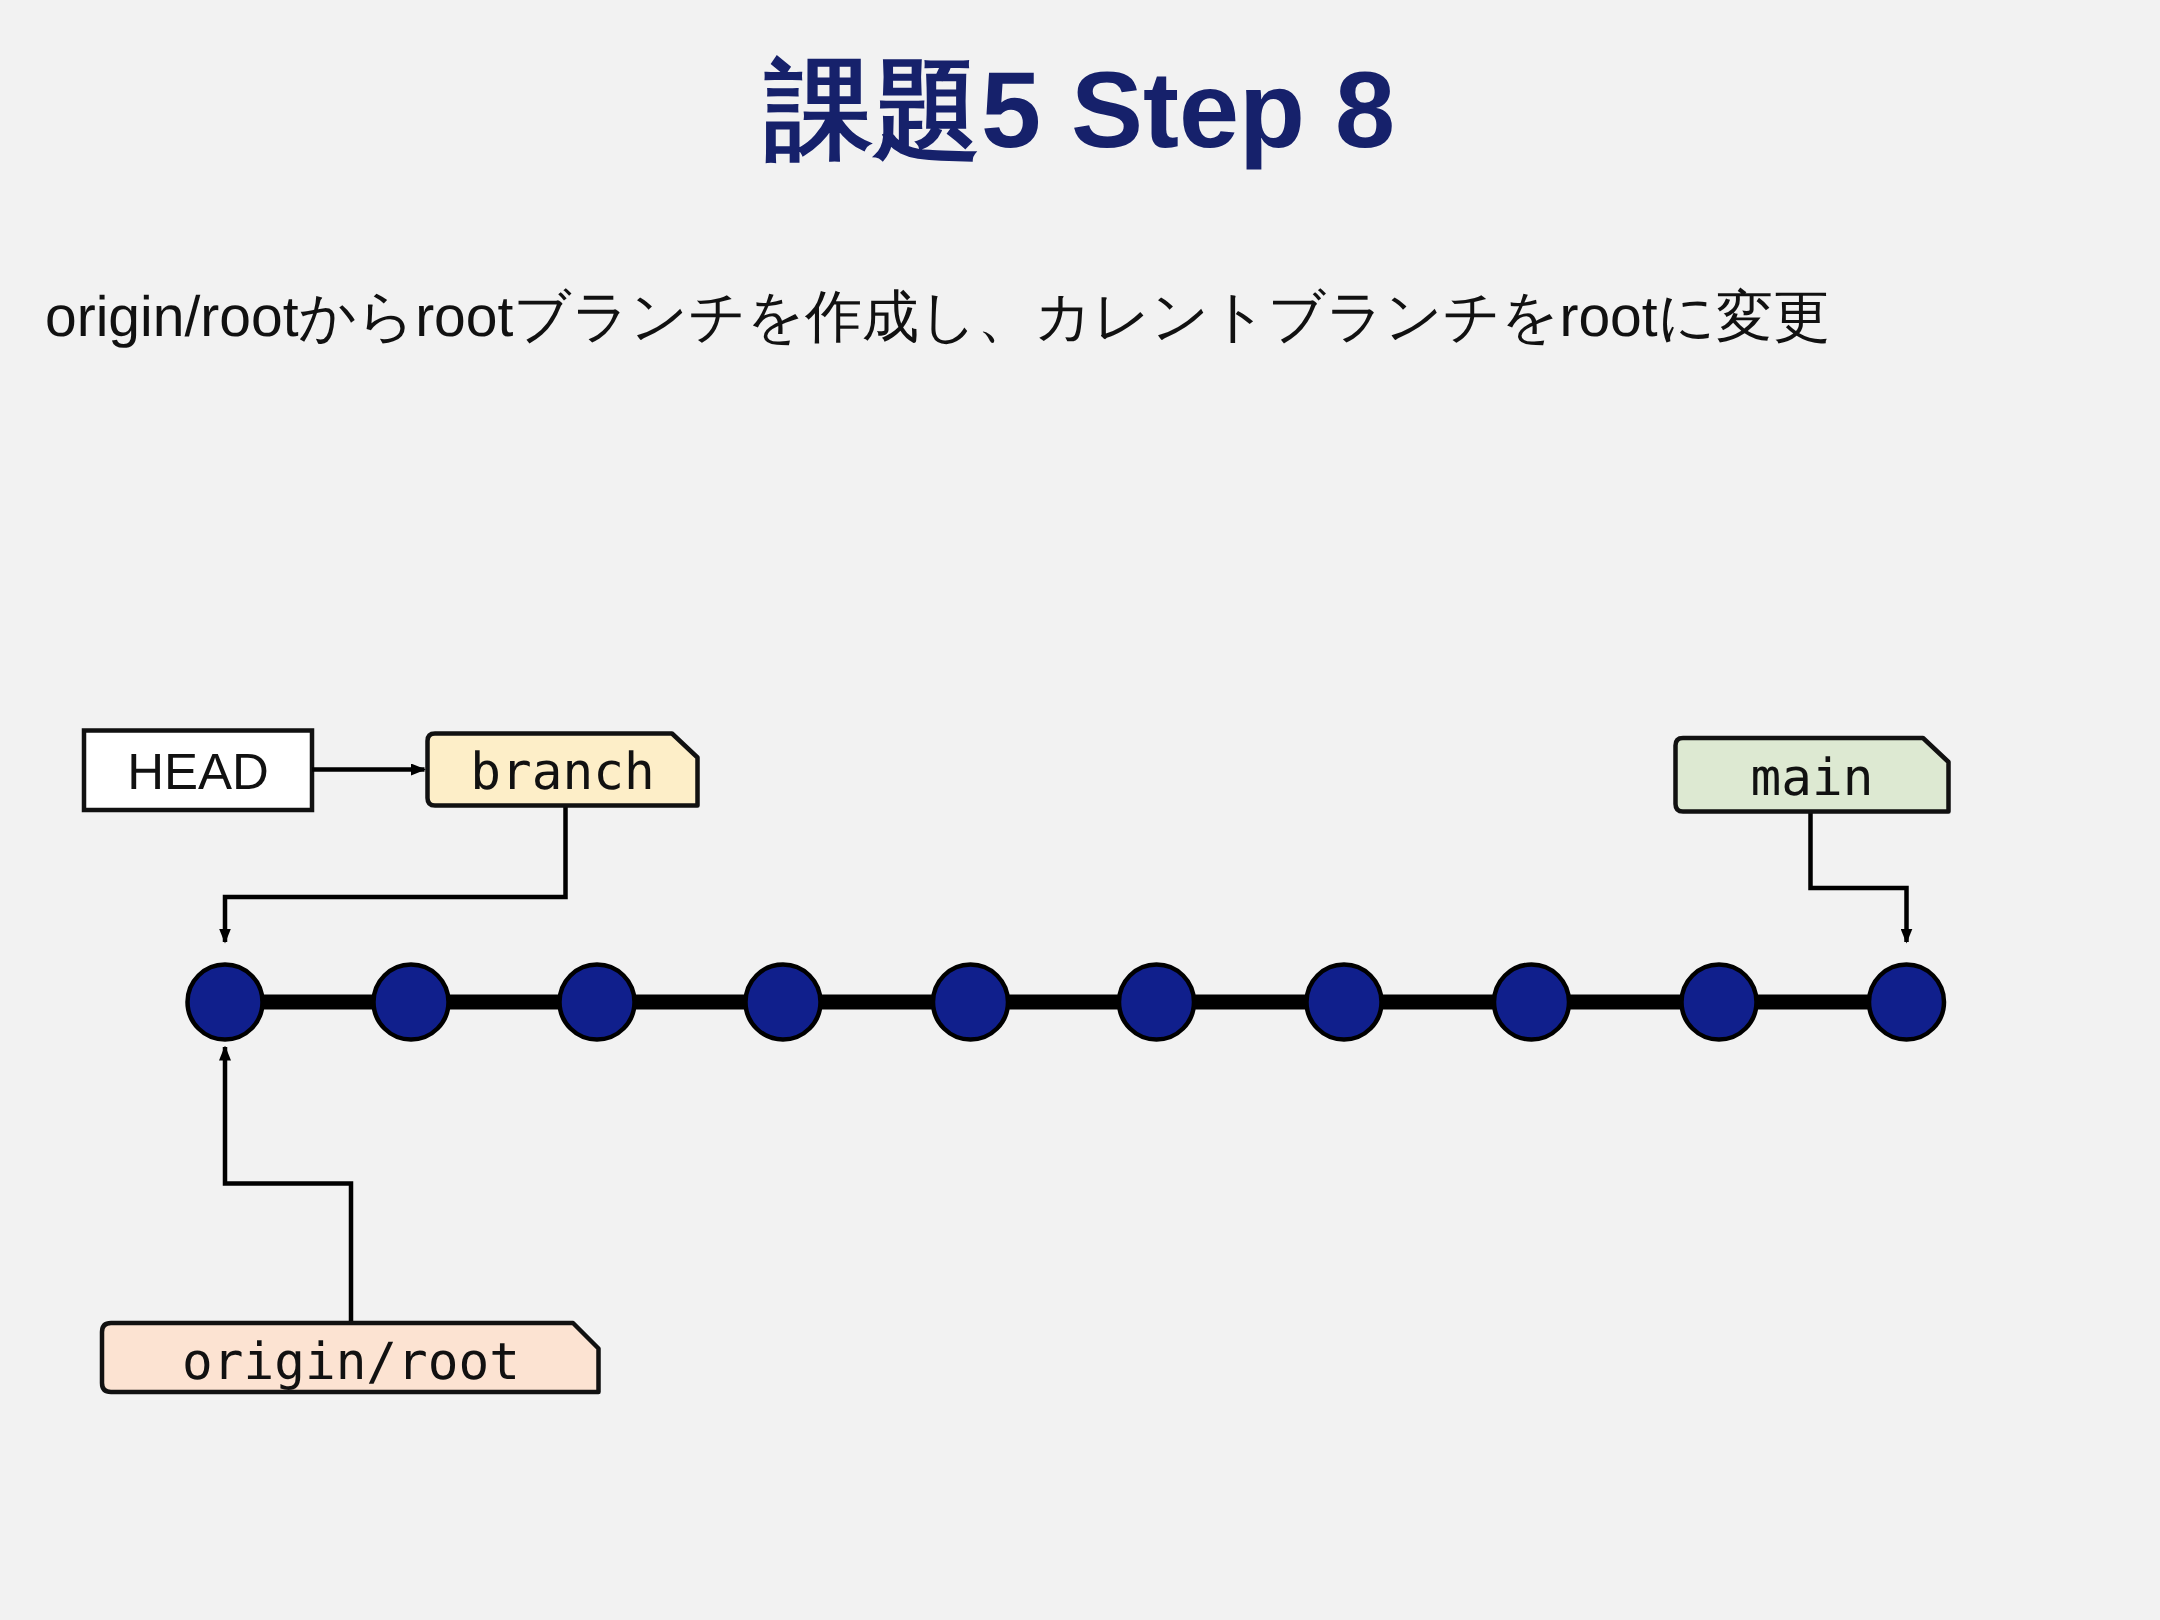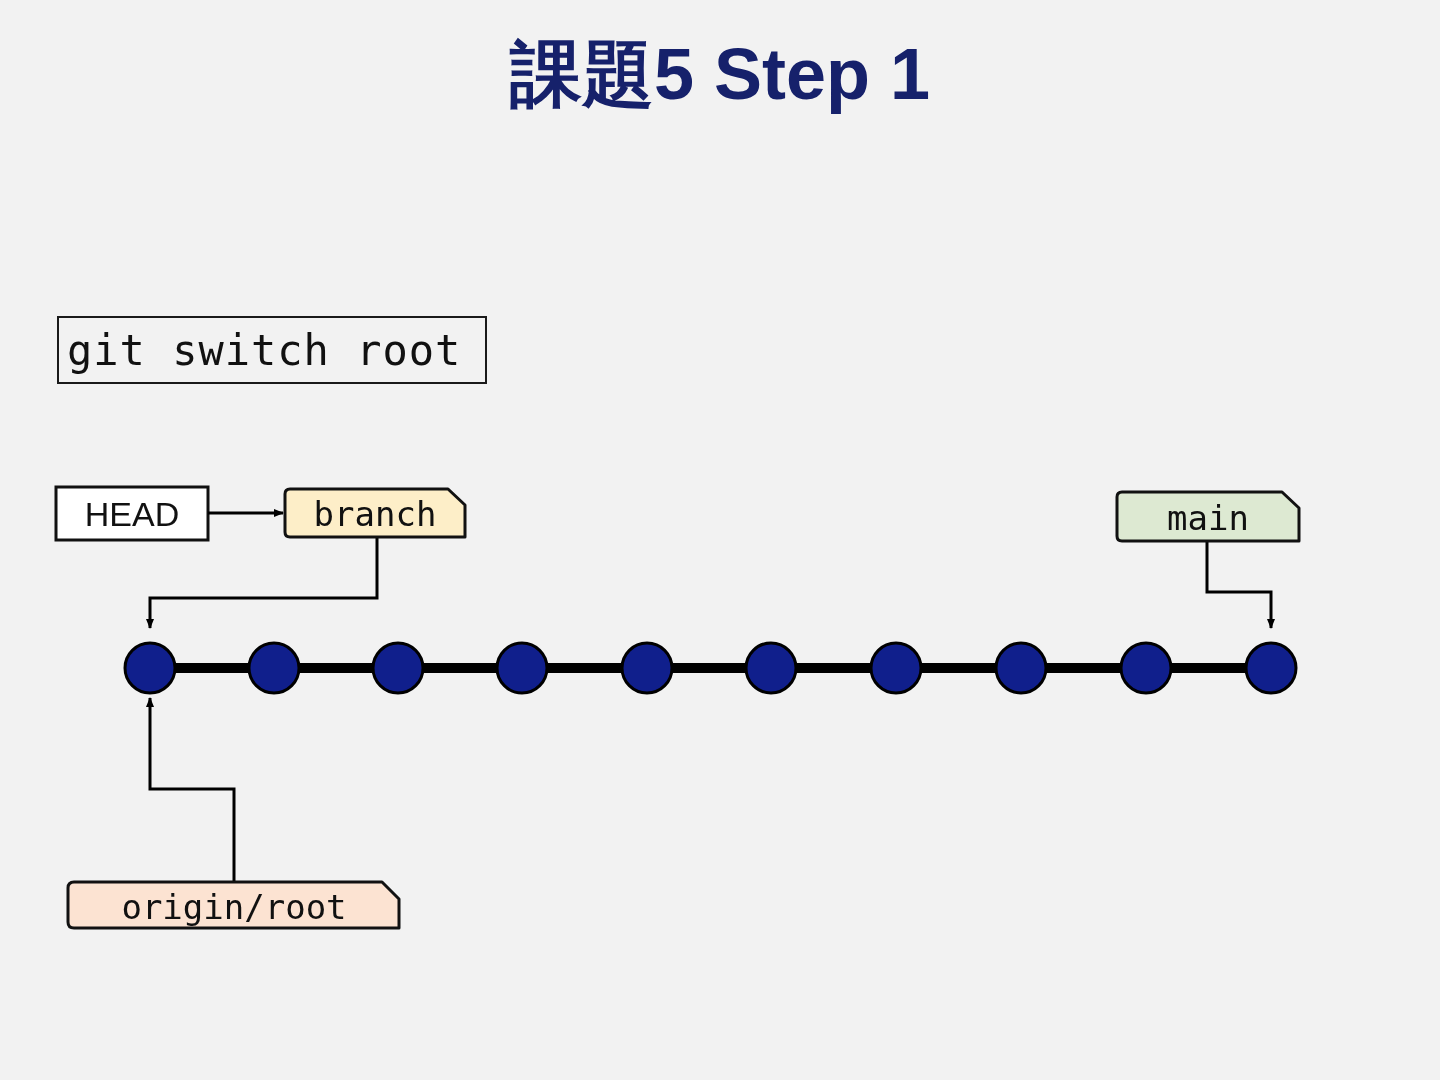--- a/index.html
+++ b/index.html
@@ -105,26 +105,24 @@
     bottom: 4px;
     font-size: 27px;
     color: #1a1a1a;
   }
 </style>
 </head>
 <body>
 
 <div id="slide">
 
-  <div id="slide-title">課題5 Step 1</div>
+  <div id="slide-title">課題5 Step 8</div>
 
+  <div id="slide-subtitle">origin/rootからrootブランチを作成し、カレントブランチをrootに変更</div>
 
-  <div id="command-box">
-    <span id="command-text">git switch root</span>
-  </div>
 
   <svg id="diagram" viewBox="0 0 1440 1080">
     <defs>
       <marker id="arrowhead" markerWidth="10" markerHeight="8" refX="9" refY="4" orient="auto" markerUnits="userSpaceOnUse">
         <path d="M0,0 L10,4 L0,8 Z" fill="#000000"></path>
       </marker>
     </defs>
 
     <g>
       <path d="M 377,537 L 377,598 L 150,598 L 150,628" fill="none" stroke="#000000" stroke-width="3" marker-end="url(#arrowhead)"></path>

